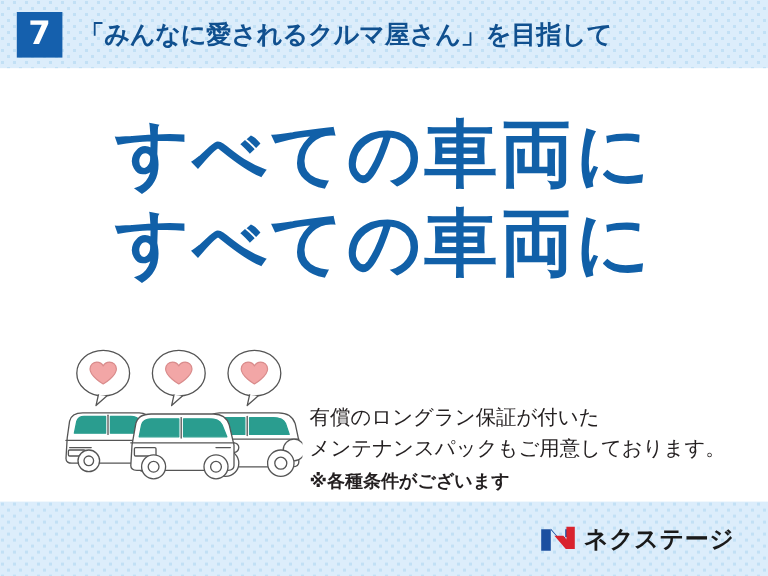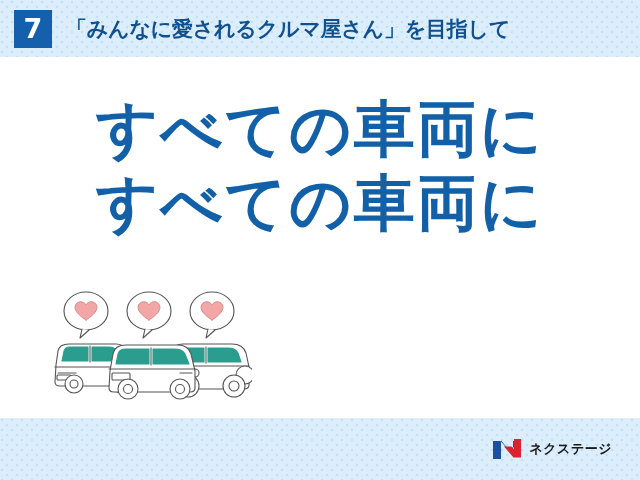--- a/index.html
+++ b/index.html
@@ -84,21 +84,21 @@
   
   .footer{
     position:absolute;left:0;top:418px;width:640px;height:62px;
     display:flex;align-items:center;justify-content:flex-end;
   }
   .logo{
     display:flex;align-items:center;margin-right:28px;
   }
   .logo-mark{width:30px;height:22px;margin-right:7px;flex:0 0 auto;}
   .logo-text{
-    color:#1a1a1a;font-size:13px;font-weight:bold;letter-spacing:0.5px;
+    color:#1a1a1a;font-size:20px;font-weight:bold;letter-spacing:0.5px;
   }
 </style>
 </head>
 <body>
 
 <div class="page">
 
   <div class="header dots">
     <div class="badge">
       <span>7</span>
@@ -187,20 +187,25 @@
               <circle cx="76" cy="100" r="10" fill="#ffffff"></circle>
               <circle cx="76" cy="100" r="4.5" fill="#ffffff"></circle>
               <circle cx="128" cy="100" r="10" fill="#ffffff"></circle>
               <circle cx="128" cy="100" r="4.5" fill="#ffffff"></circle>
             </g>
 
           </g>
         </svg>
       </div>
 
+      <div class="copy">
+        <div class="c1">有償のロングラン保証が付いた</div>
+        <div class="c2">メンテナンスパックもご用意しております。</div>
+        <div class="c3">※各種条件がございます</div>
+      </div>
 
     </div>
   </div>
 
   <div class="footer dots">
     <div class="logo">
       <svg class="logo-mark" viewBox="0 0 30 22">
         <path d="M1 21 L1 3 L8.5 3 L21 17 L21 3 L28 3 L28 9.5 L15 9.5 L9 2.5 L9 21 Z" fill="#1b4fa0"></path>
         <path d="M29 1 L29 19.5 L21.5 19.5 L12 8.5 L19.5 8.5 L22 11.5 L22 1 Z" fill="#d9232e"></path>
       </svg>

